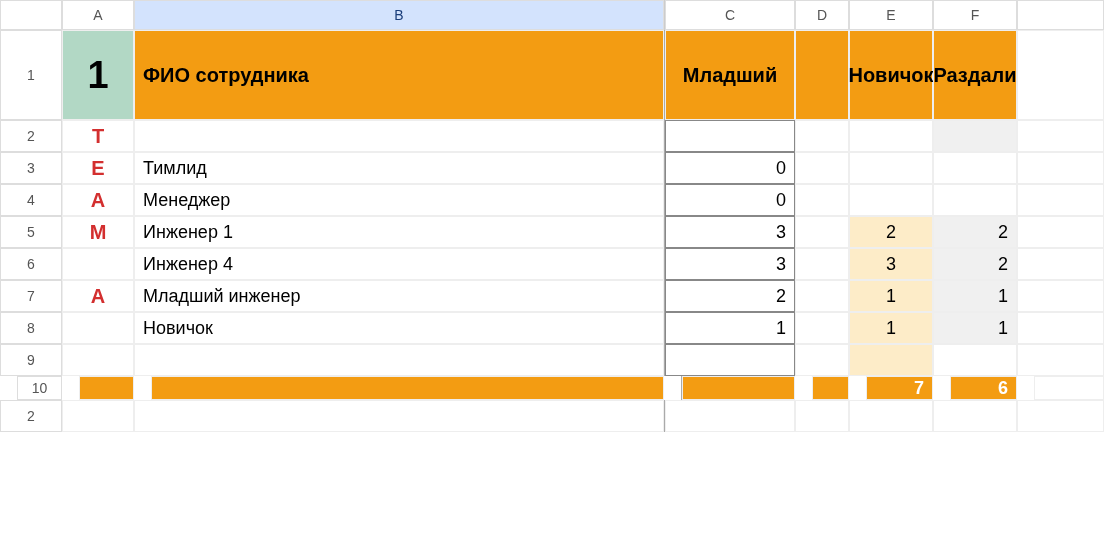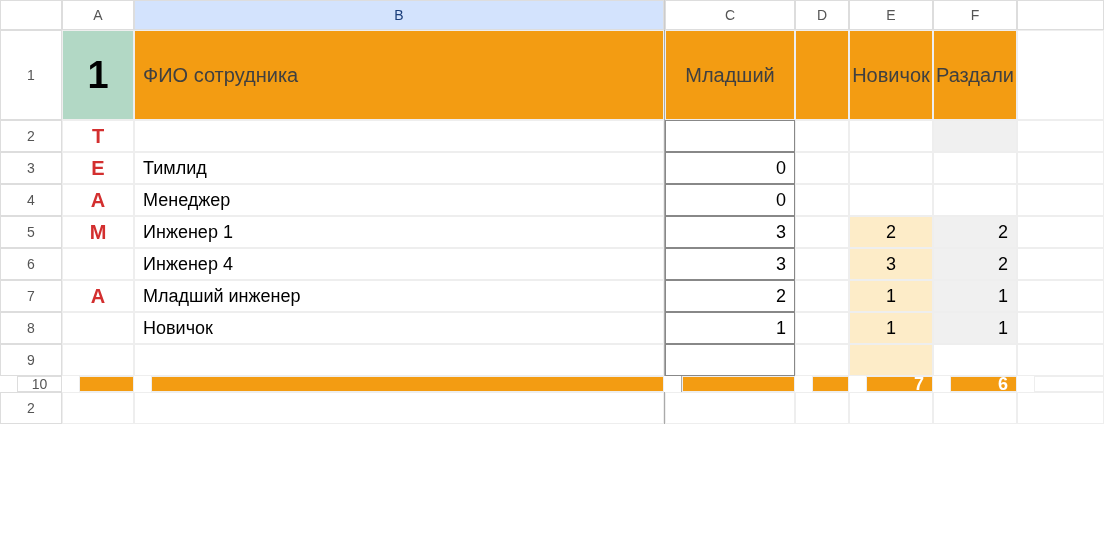--- a/index.html
+++ b/index.html
@@ -41,22 +41,22 @@
   border-left: 1px solid #aaa;
   border-right: 1px solid #aaa;
 }
 .gap-head {
   background: #e6e6e6;
   height: 30px;
   border: 1px solid #ccc;
 }
 .r1 { height: 90px; }
 .r { height: 32px; }
-.r10 { height: 16px; margin-left: 17px; }
-.orange { background: #f39c12; color: #404040; font-weight: normal; text-align: right; }
+.r10 { height: 24px; margin-left: 17px; }
+.orange { background: #f39c12; color: #000000; font-weight: bold; text-align: right; }
 .mint { background: #b2d8c5; font-weight: bold; font-size: 38px; justify-content: center; }
 .redletter { color: #d32f2f; font-weight: bold; font-size: 20px; justify-content: center; }
 .num { justify-content: flex-end; }
 .bordered { border: 1px solid #888; }
 .lightgrey { background: #f0f0f0; }
 .cream { background: #fdecc8; justify-content: center; font-size: 18px;}
 .sumrow { background: #f39c12; color: #fff; font-weight: bold; justify-content: flex-end; font-size: 18px; }
 .header-big { font-size: 20px; }
 </style>
 </head>

